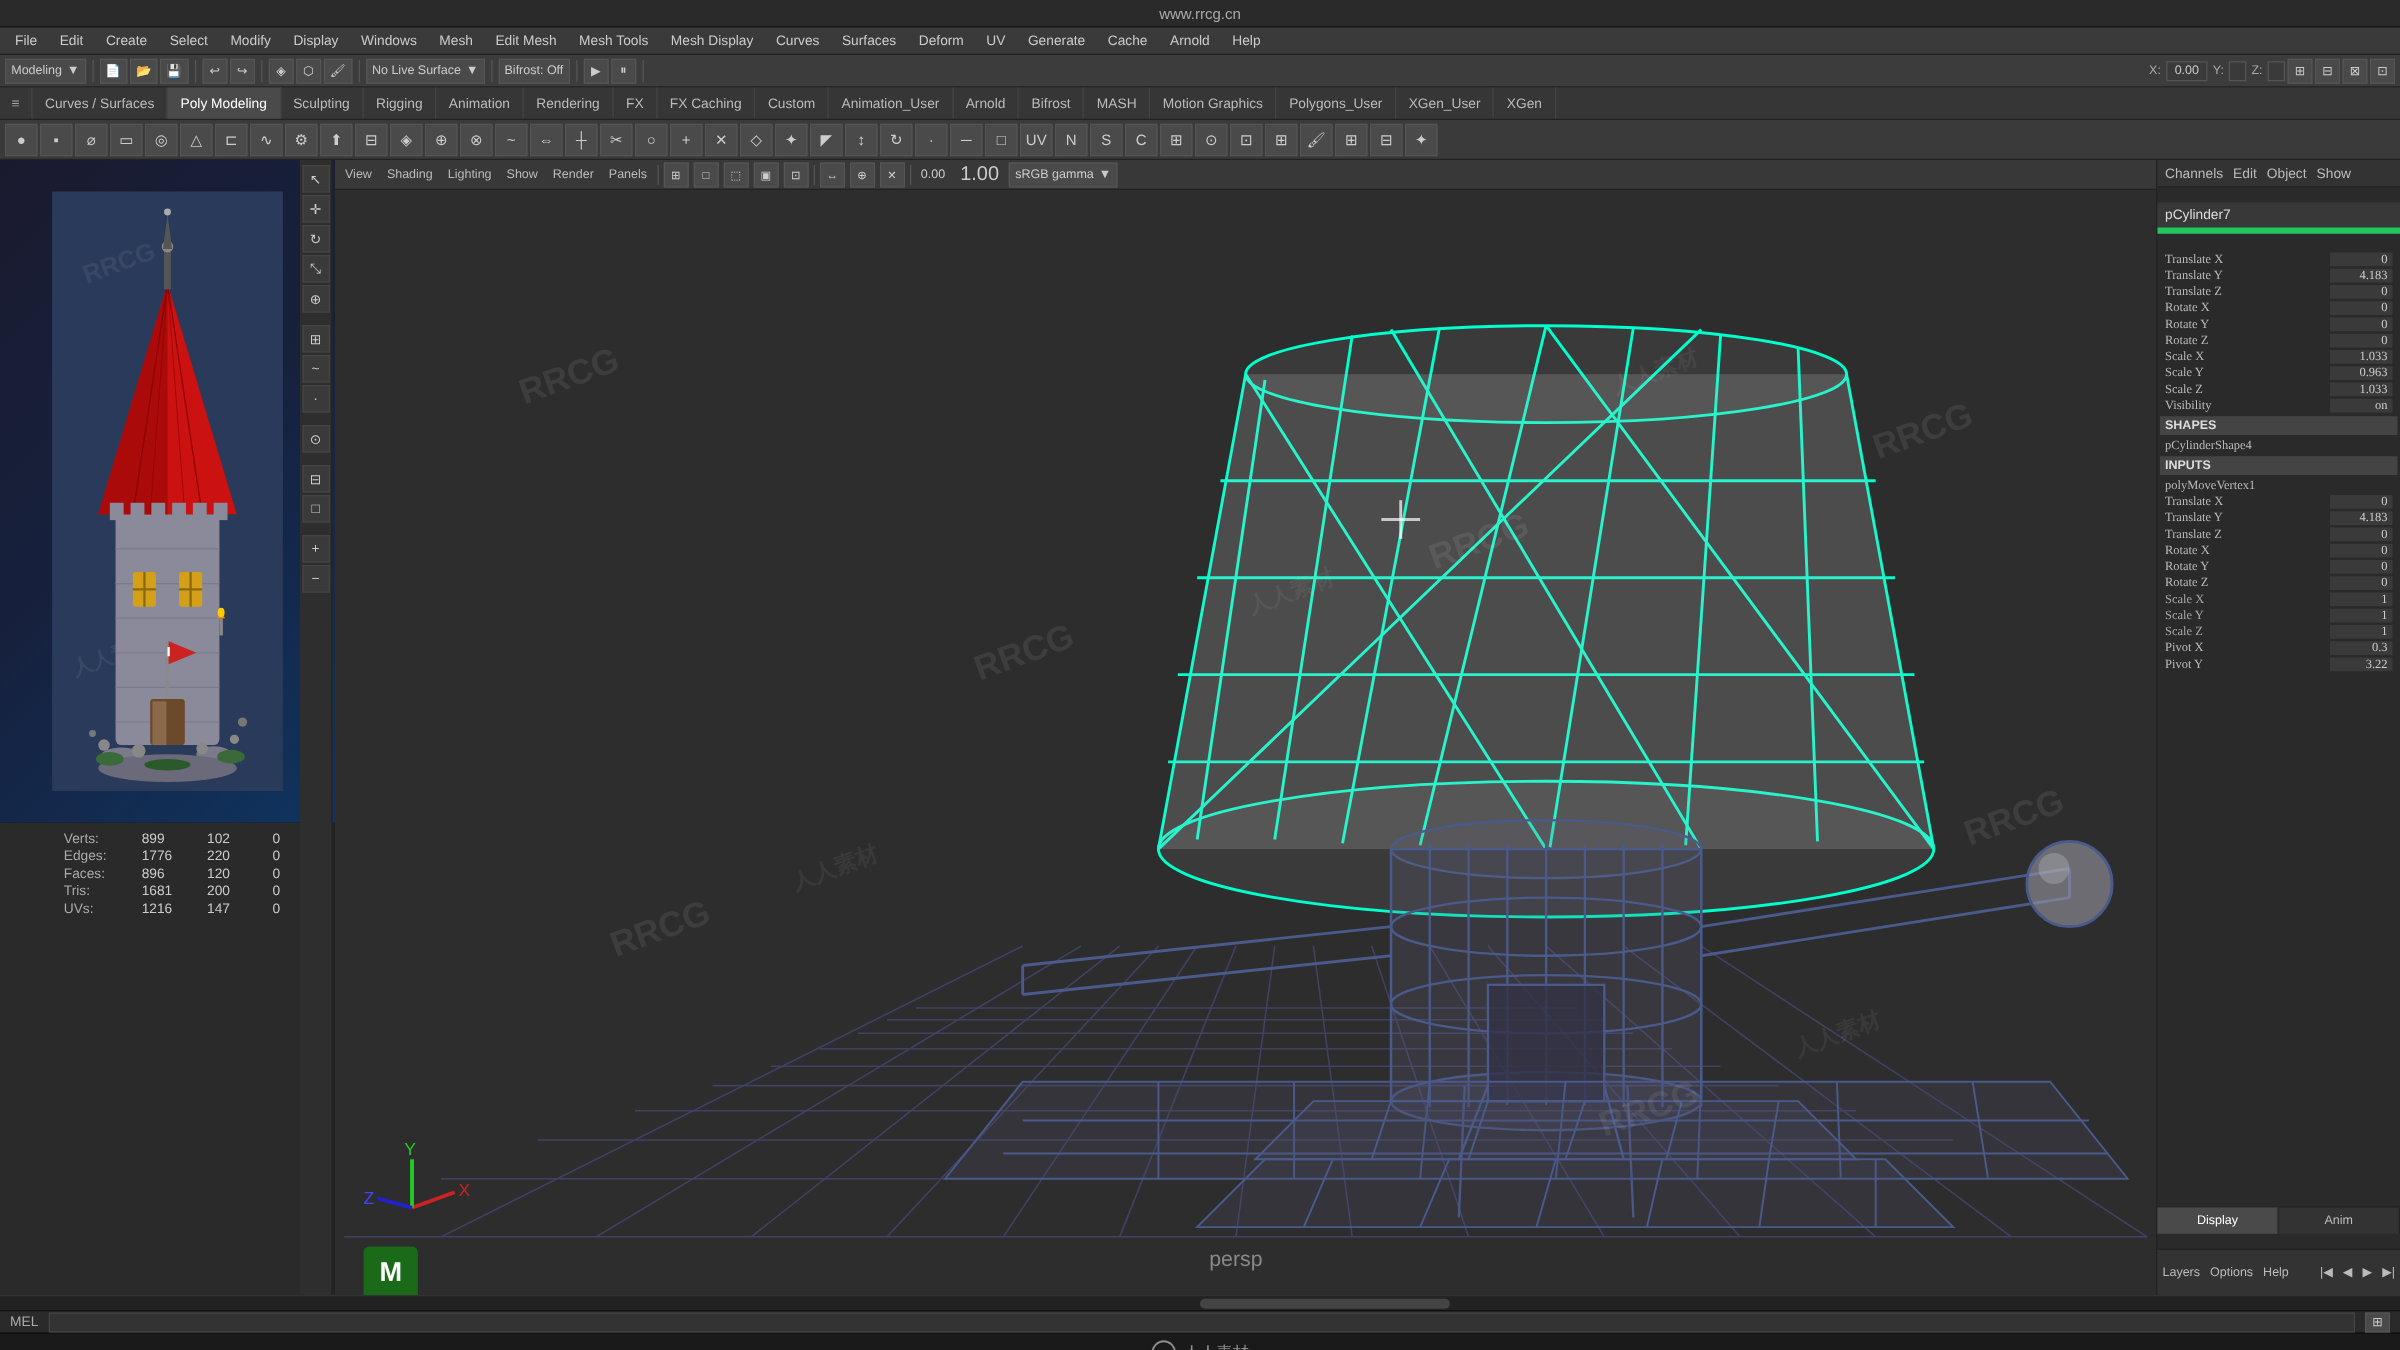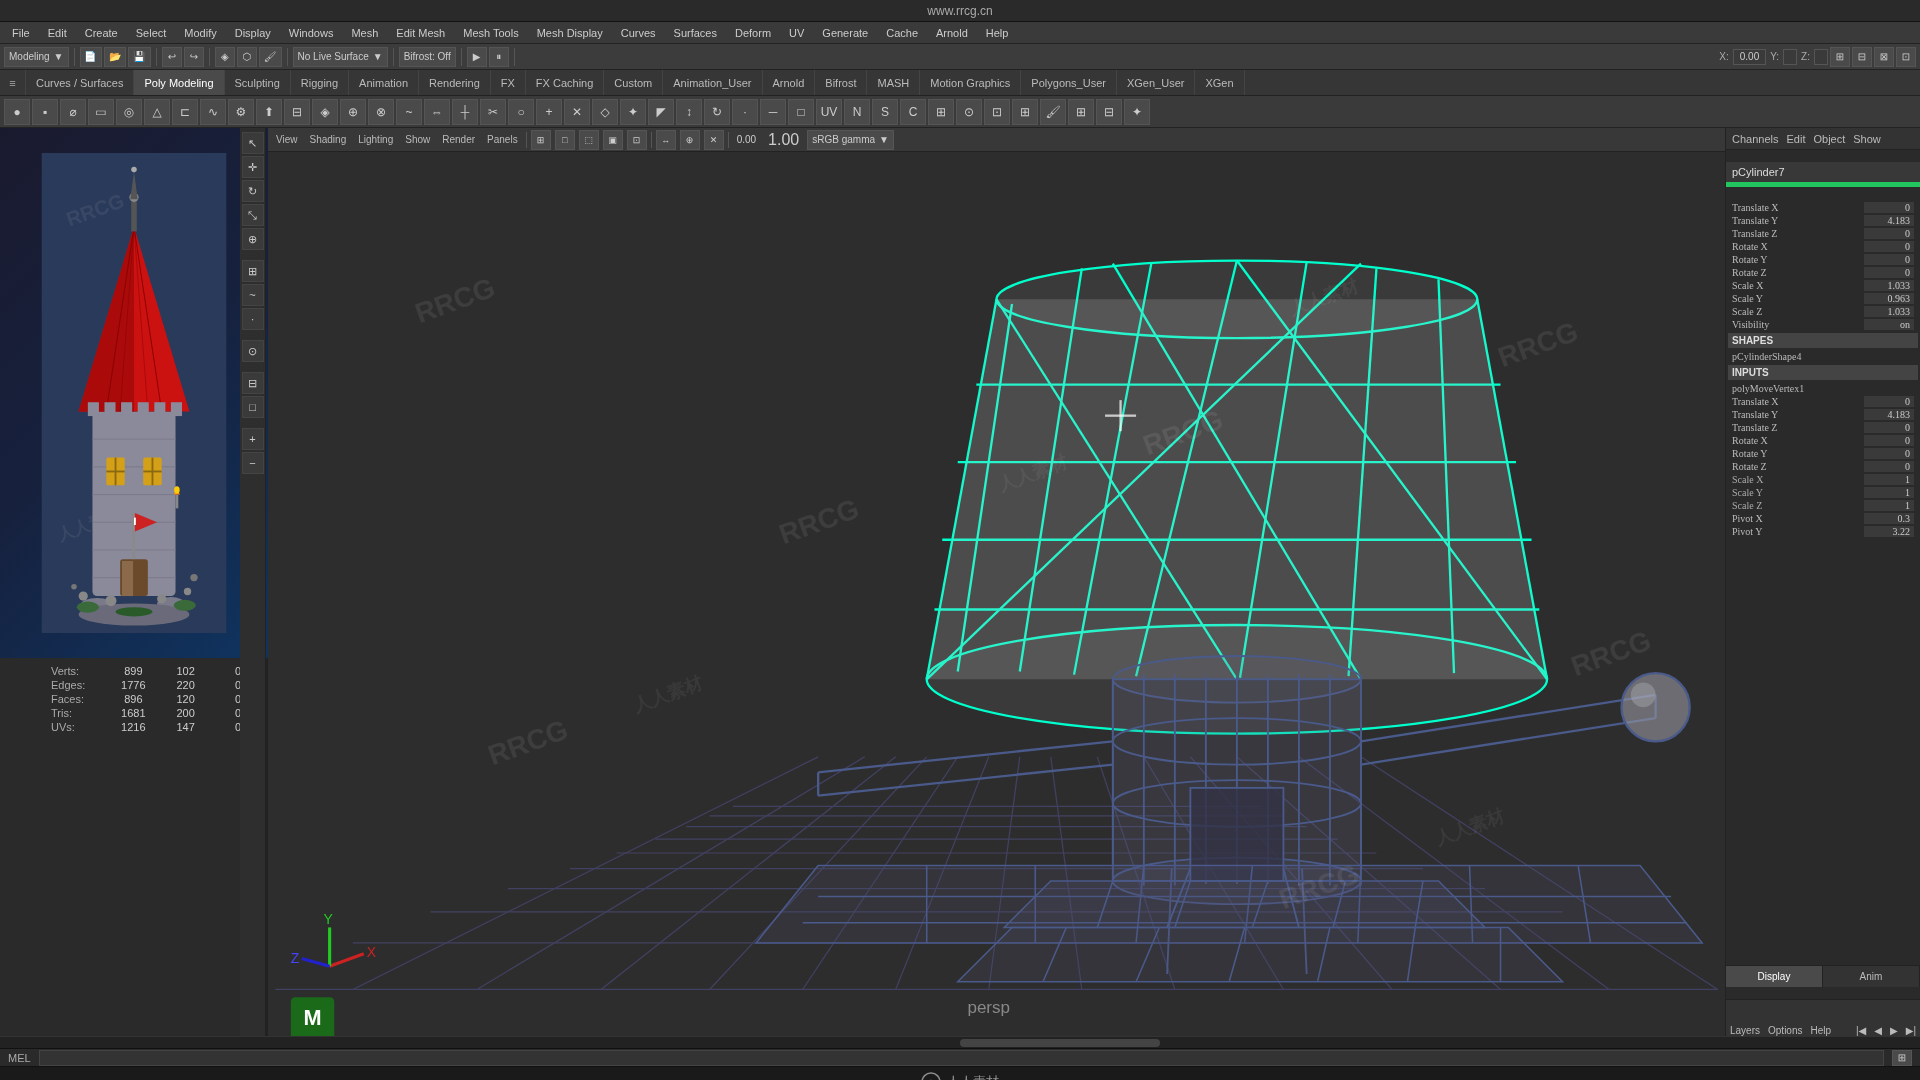--- a/index.html
+++ b/index.html
@@ -149,21 +149,21 @@
       flex: 1;
     }
     .stat-row {
       display: flex;
       justify-content: space-between;
       padding: 1px 0;
       font-size: 11px;
       margin-left: 43px;
     }
     .stat-label { color: #aaa; width: 50px; }
-    .stat-val { color: #ccc; width: 40px; text-align: center; }
+    .stat-val { color: #ccc; width: 40px; text-align: left; }
 
     
     #left-toolbar {
       width: 26px;
       background: #2e2e2e;
       border-right: 1px solid #222;
       display: flex;
       flex-direction: column;
       align-items: center;
       padding: 4px 0;
@@ -302,21 +302,21 @@
       font-size: 10px;
       color: #bbb;
       cursor: pointer;
       border-right: 1px solid #222;
     }
     .right-tab.active { background: #4a4a4a; color: #fff; }
 
     #right-footer {
       height: 37px;
       display: flex;
-      align-items: flex-end;
+      align-items: center;
       padding: 0 4px;
       gap: 8px;
       background: #333;
       border-top: 1px solid #222;
     }
     .right-footer-btn { font-size: 10px; color: #bbb; cursor: pointer; }
 
     
     #status-bar {
       height: 18px;

